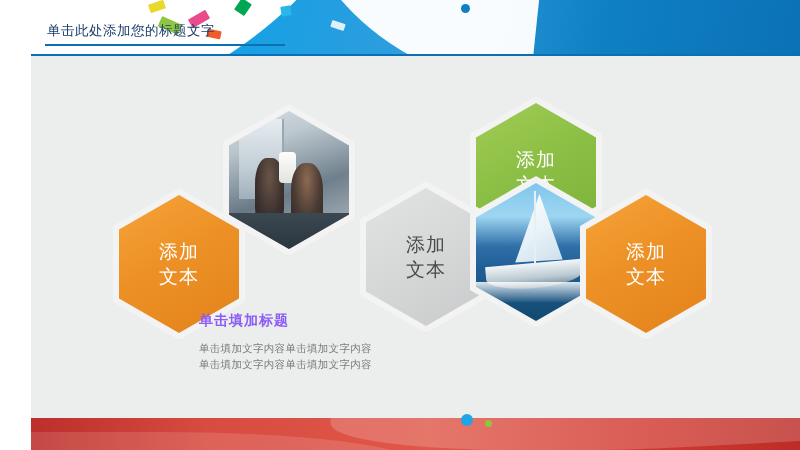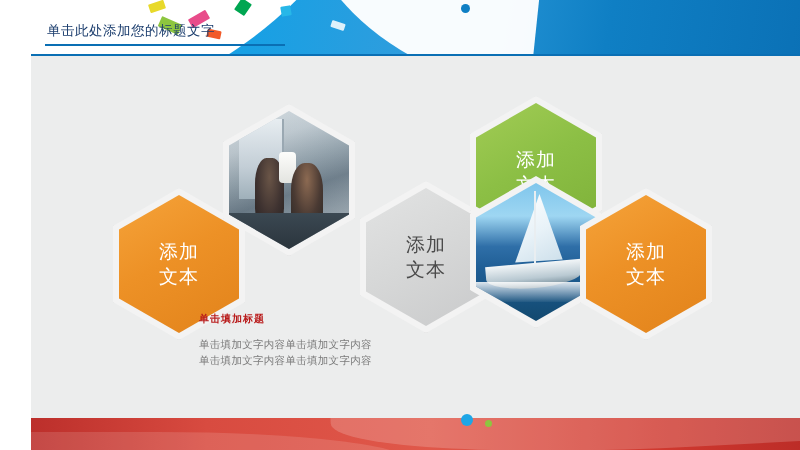--- a/index.html
+++ b/index.html
@@ -267,23 +267,23 @@
   }
 
   
   #text-block {
     position: absolute;
     left: 168px;
     top: 312px;
     width: 300px;
   }
   #text-heading {
-    font-size: 10px;
+    font-size: 14px;
     font-weight: bold;
-    color: #b91c1c;
+    color: #8b5cf6;
     letter-spacing: 1px;
     margin: 0 0 10px 0;
     font-family: "Liberation Sans", sans-serif;
   }
   .body-line {
     font-size: 10.5px;
     color: #7b7b7b;
     line-height: 16px;
     letter-spacing: 0.3px;
     white-space: nowrap;

